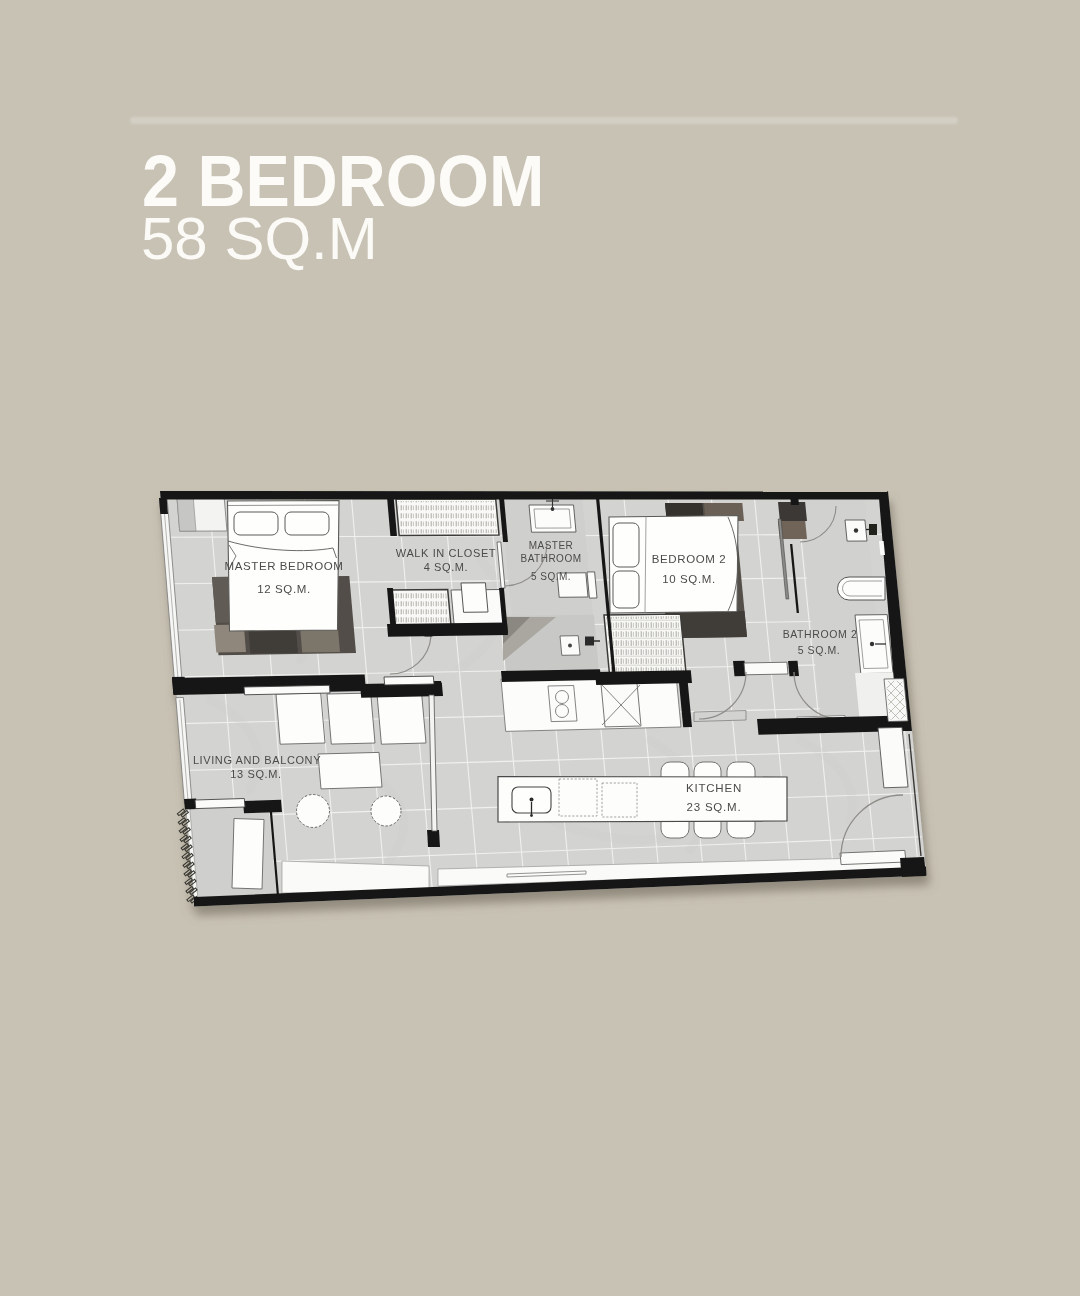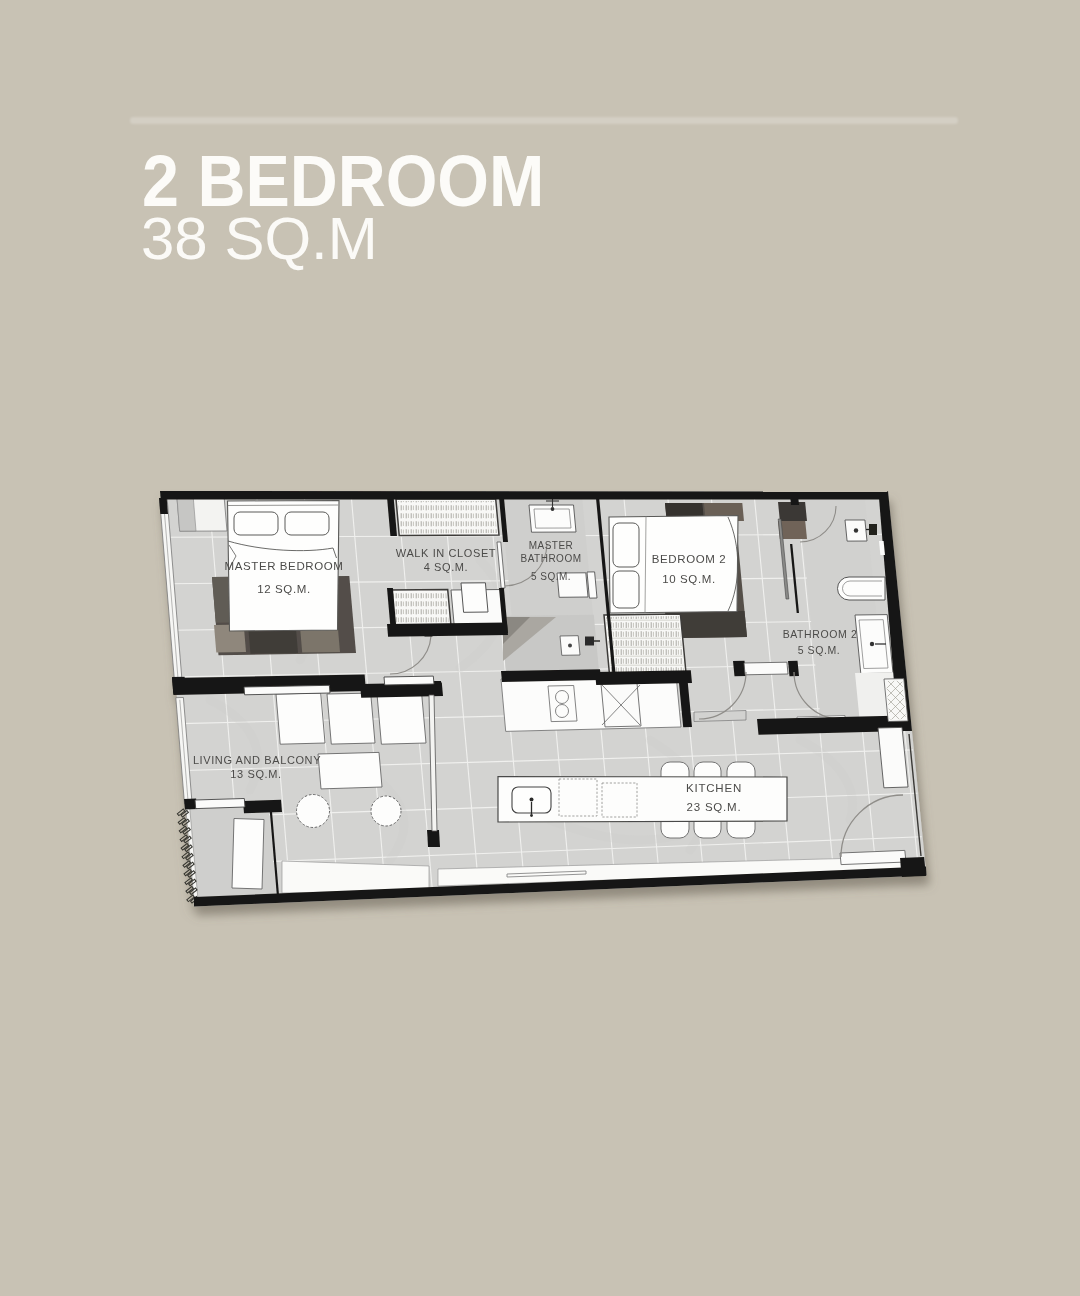--- a/index.html
+++ b/index.html
@@ -5,21 +5,21 @@
 .band{position:absolute;left:130px;top:117px;width:828px;height:7px;background:rgba(255,255,255,.22);filter:blur(1.2px);border-radius:3px;}
 h1{position:absolute;left:142px;top:144px;margin:0;font-size:73px;font-weight:700;letter-spacing:0px;color:#fcfbf8;line-height:1;transform:scaleX(0.91);transform-origin:0 0;}
 h2{position:absolute;left:141px;top:209px;margin:0;font-size:60px;font-weight:400;letter-spacing:0px;color:#fbfaf7;line-height:1;}
 svg{position:absolute;left:0;top:0;}
 </style></head><body>
 
 <div class="band"></div>
 
 <h1>2 BEDROOM</h1>
 
-<h2>38 SQ.M</h2>
+<h2>58 SQ.M</h2>
 
 <svg width="1080" height="1296" viewBox="0 0 1080 1296">
 <defs>
 <pattern id="hatchV" width="5" height="8" patternUnits="userSpaceOnUse">
  <rect width="5" height="8" fill="#f8f8f6"></rect>
  <line x1="1.2" y1="1.2" x2="1.2" y2="6.4" stroke="#8d8b84" stroke-width="0.75"></line>
  <line x1="3.4" y1="1.6" x2="3.4" y2="6" stroke="#aaa79e" stroke-width="0.65"></line>
 </pattern>
 <pattern id="hatchH" width="5" height="9" patternUnits="userSpaceOnUse">
  <rect width="5" height="9" fill="#f8f8f6"></rect>

